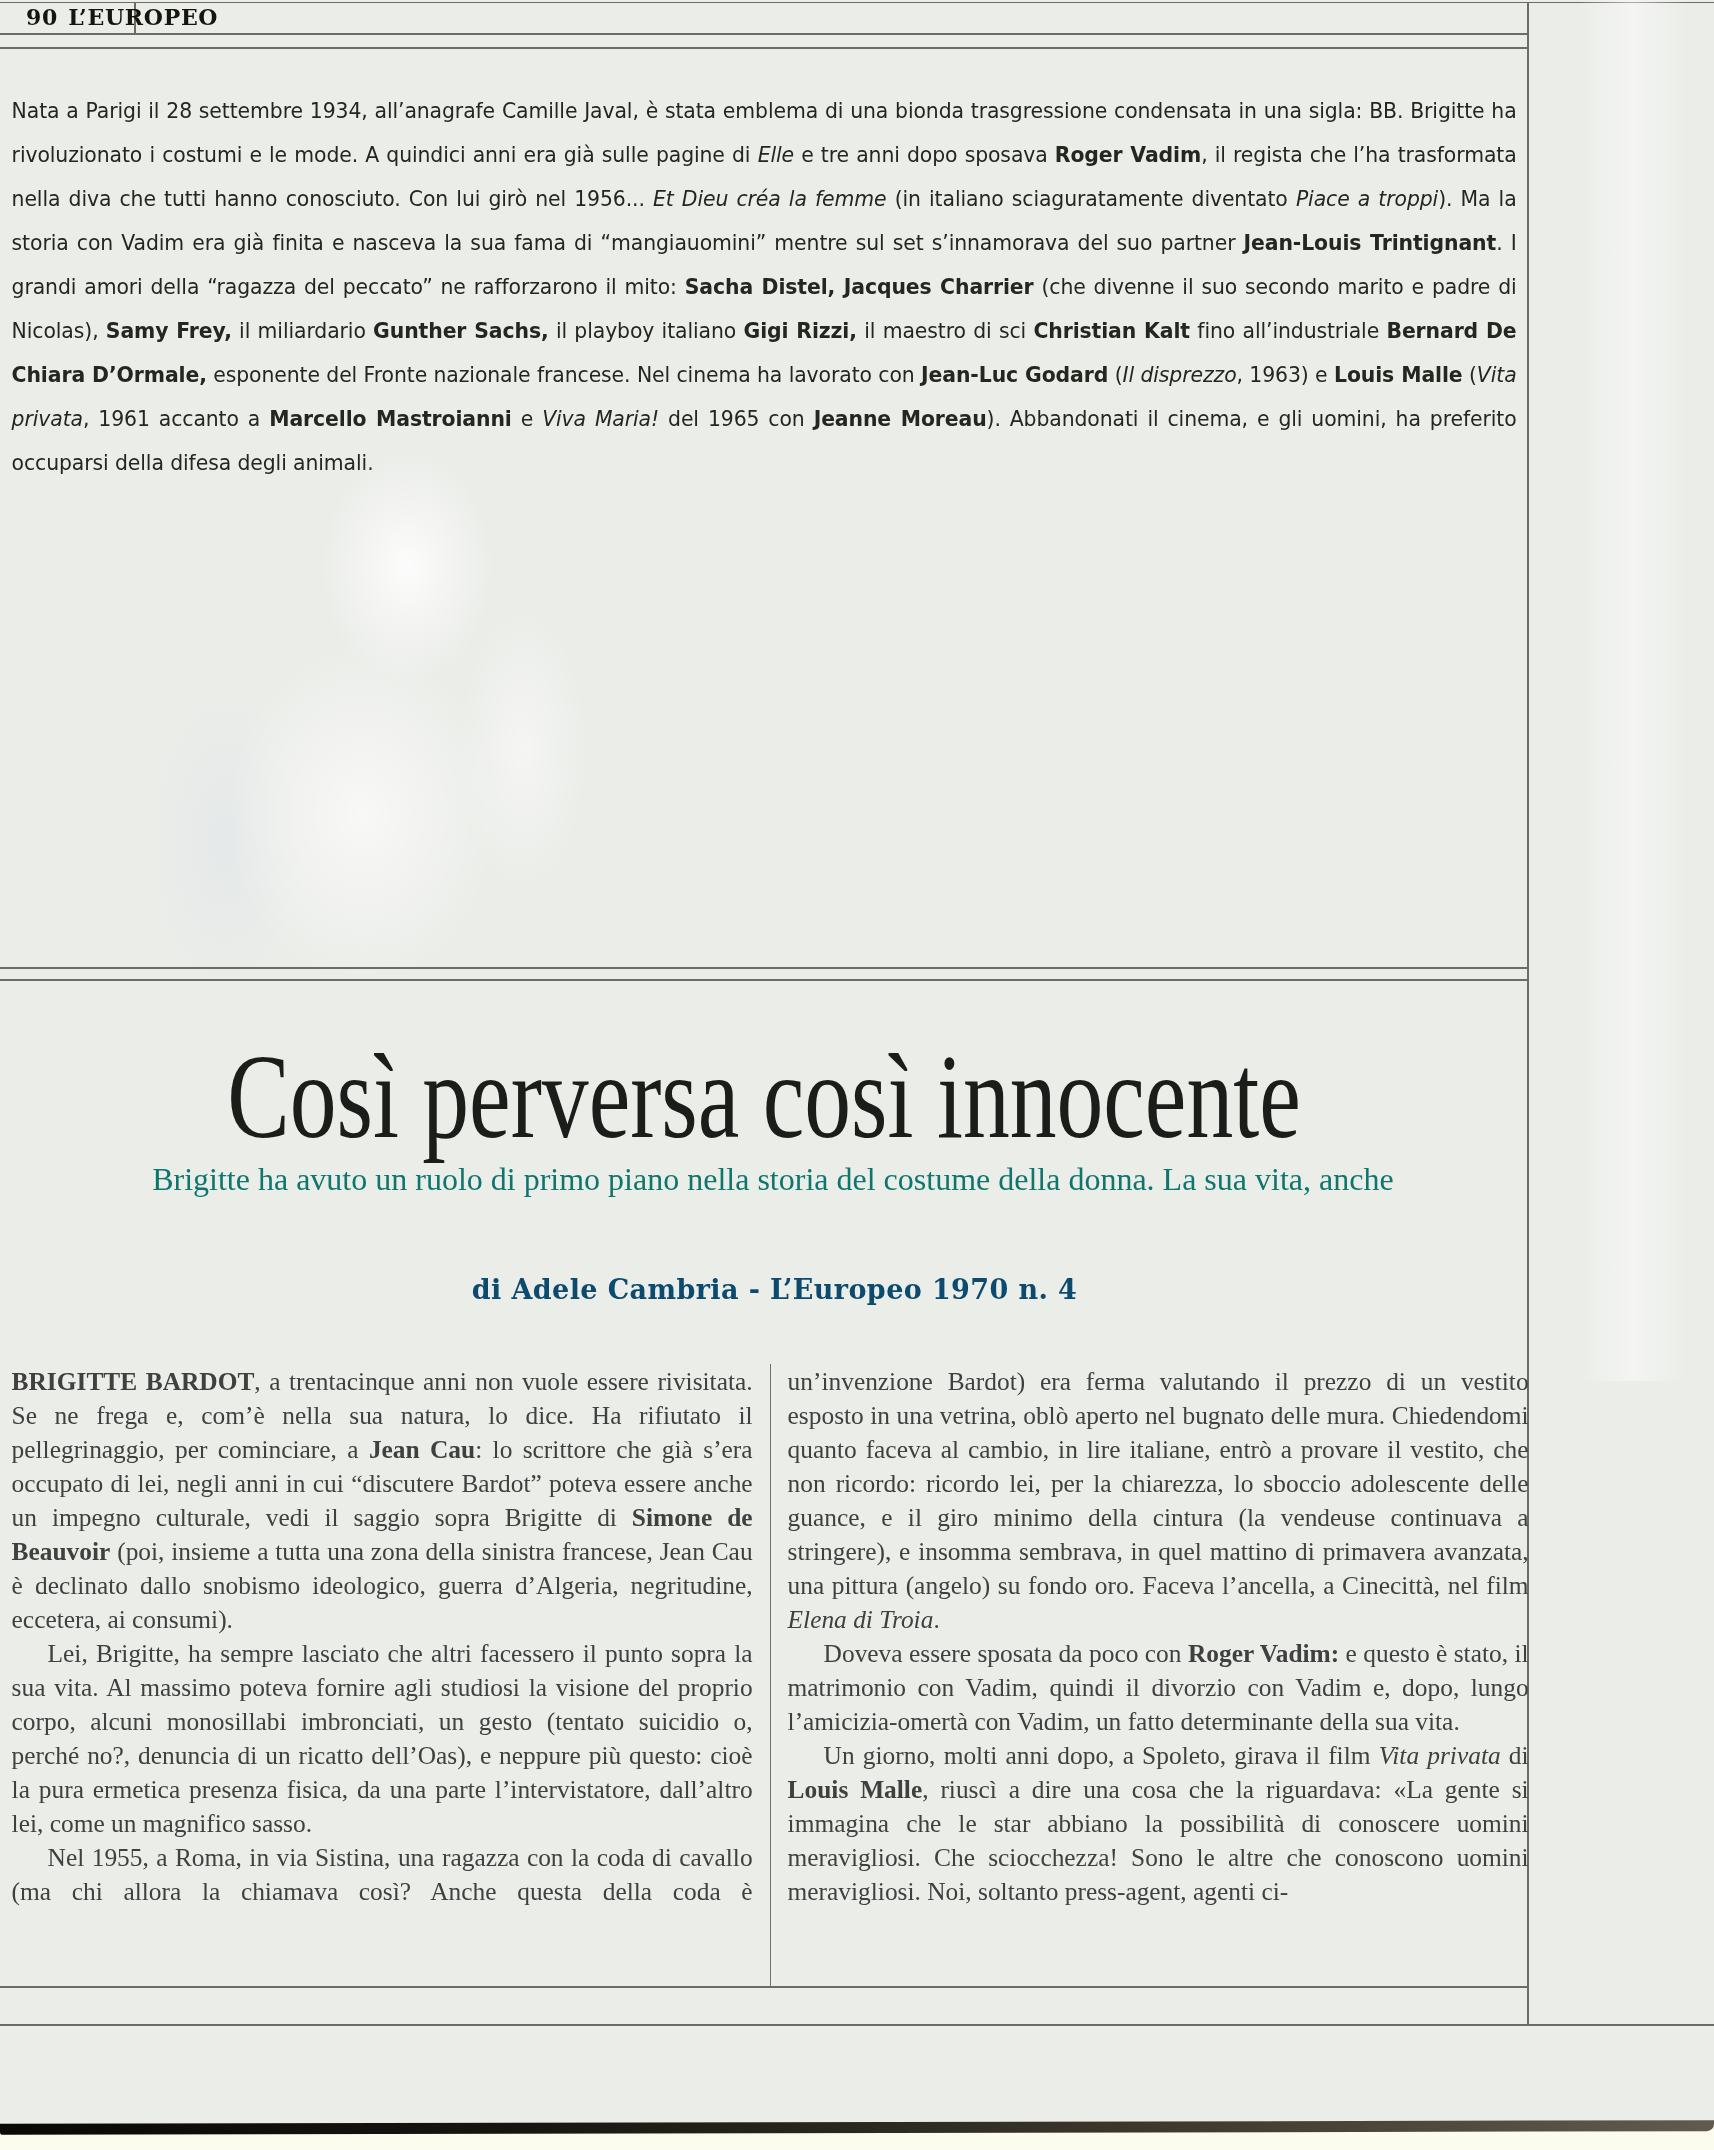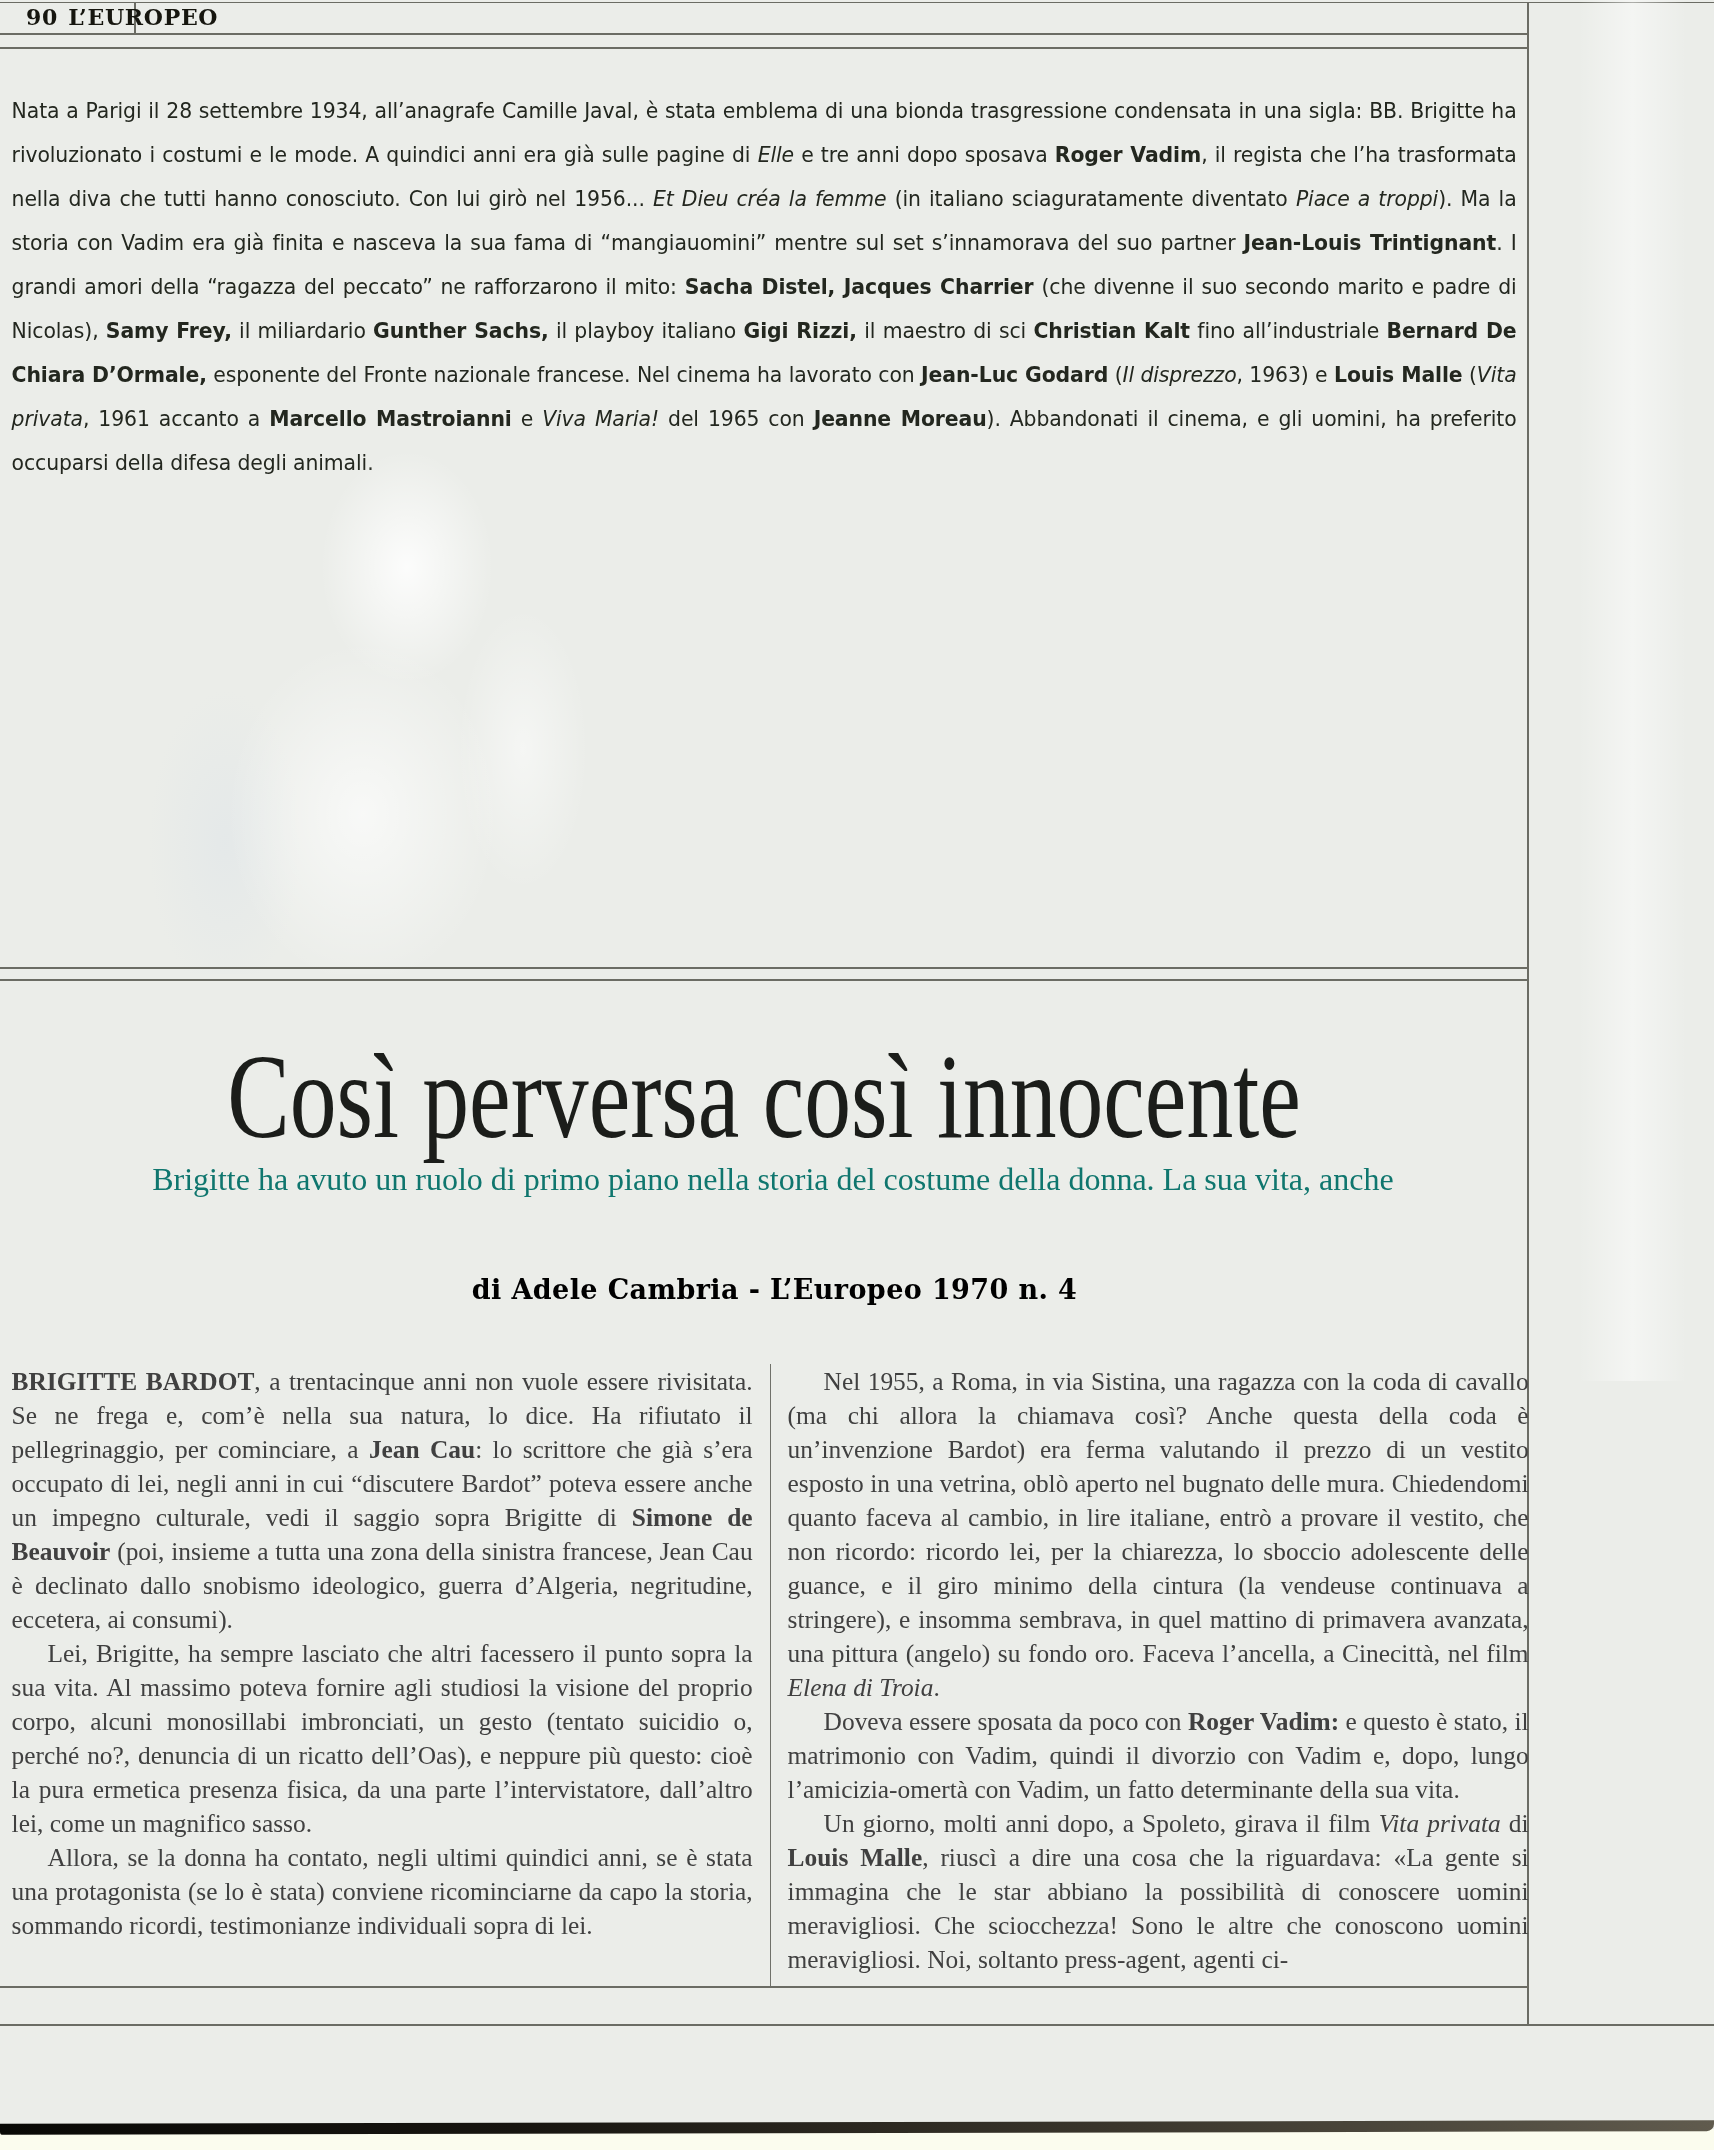--- a/index.html
+++ b/index.html
@@ -67,21 +67,21 @@
   .subtitle{
     position:absolute;left:17.4px;top:1159px;width:1511px;
     font-family:"Liberation Serif",serif;
     font-size:32px;line-height:41px;
     text-align:center;color:#0f766e;
   }
   .byline{
     position:absolute;left:0;top:1274px;width:1549px;
     font-family:"DejaVu Serif",serif;font-weight:bold;
     font-size:27px;letter-spacing:0.4px;
-    text-align:center;color:#000000;
+    text-align:center;color:#0c4a6e;
   }
 
   
   .columns{
     position:absolute;left:11.6px;top:1364px;width:1517px;height:624px;
     column-count:2;column-gap:35px;
     column-rule:1.5px solid #70716a;
     font-family:"Liberation Serif",serif;
     font-size:25.4px;line-height:34px;
     text-align:justify;
@@ -130,21 +130,20 @@
 
 <h1 class="headline" style="margin:0;font-weight:normal;">Così perversa così innocente</h1>
 <div class="subtitle">
   <div>Brigitte ha avuto un ruolo di primo piano nella storia del costume della donna. La sua vita, anche</div>
 </div>
 <div class="byline">di Adele Cambria - L’Europeo 1970 n. 4</div>
 
 <div class="columns">
     <p><span class="b">BRIGITTE BARDOT</span><span>, a trentacinque anni non vuole essere rivisitata. Se ne frega e, com’è nella sua natura, lo dice. Ha rifiutato il pellegrinaggio, per cominciare, a </span><span class="b">Jean Cau</span><span>: lo scrittore che già s’era occupato di lei, negli anni in cui “discutere Bardot” poteva essere anche un impegno culturale, vedi il saggio sopra Brigitte di </span><span class="b">Simone de Beauvoir</span><span> (poi, insieme a tutta una zona della sinistra francese, Jean Cau è declinato dallo snobismo ideologico, guerra d’Algeria, negritudine, eccetera, ai consumi).</span></p>
     <p class="indent"><span>Lei, Brigitte, ha sempre lasciato che altri facessero il punto sopra la sua vita. Al massimo poteva fornire agli studiosi la visione del proprio corpo, alcuni monosillabi imbronciati, un gesto (tentato suicidio o, perché no?, denuncia di un ricatto dell’Oas), e neppure più questo: cioè la pura ermetica presenza fisica, da una parte l’intervistatore, dall’altro lei, come un magnifico sasso.</span></p>
-    <p class="indent"><span>Allora, se la donna ha contato, negli ultimi quindici anni, se è stata una protagonista (se lo è stata) conviene ricominciarne da capo la storia, sommando ricordi, testimonianze individuali sopra di lei.</span></p>
     <p class="indent"><span>Nel 1955, a Roma, in via Sistina, una ragazza con la coda di cavallo (ma chi allora la chiamava così? Anche questa della coda è un’invenzione Bardot) era ferma valutando il prezzo di un vestito esposto in una vetrina, oblò aperto nel bugnato delle mura. Chiedendomi quanto faceva al cambio, in lire italiane, entrò a provare il vestito, che non ricordo: ricordo lei, per la chiarezza, lo sboccio adolescente delle guance, e il giro minimo della cintura (la vendeuse continuava a stringere), e insomma sembrava, in quel mattino di primavera avanzata, una pittura (angelo) su fondo oro. Faceva l’ancella, a Cinecittà, nel film </span><span class="i">Elena di Troia</span><span>.</span></p>
     <p class="indent"><span>Doveva essere sposata da poco con </span><span class="b">Roger Vadim:</span><span> e questo è stato, il matrimonio con Vadim, quindi il divorzio con Vadim e, dopo, lungo l’amicizia-omertà con Vadim, un fatto determinante della sua vita.</span></p>
     <p class="indent"><span>Un giorno, molti anni dopo, a Spoleto, girava il film </span><span class="i">Vita privata</span><span> di </span><span class="b">Louis Malle</span><span>, riuscì a dire una cosa che la riguardava: «La gente si immagina che le star abbiano la possibilità di conoscere uomini meravigliosi. Che sciocchezza! Sono le altre che conoscono uomini meravigliosi. Noi, soltanto press-agent, agenti ci-</span></p>
   </div>
 
 <div class="hrule" style="left:0;top:1986px;width:1528px;"></div>
 <div class="hrule" style="left:0;top:2024px;width:1714px;height:2.2px;"></div>
 <div class="page-end-strip"></div>
 <div class="scan-edge"></div>
 

